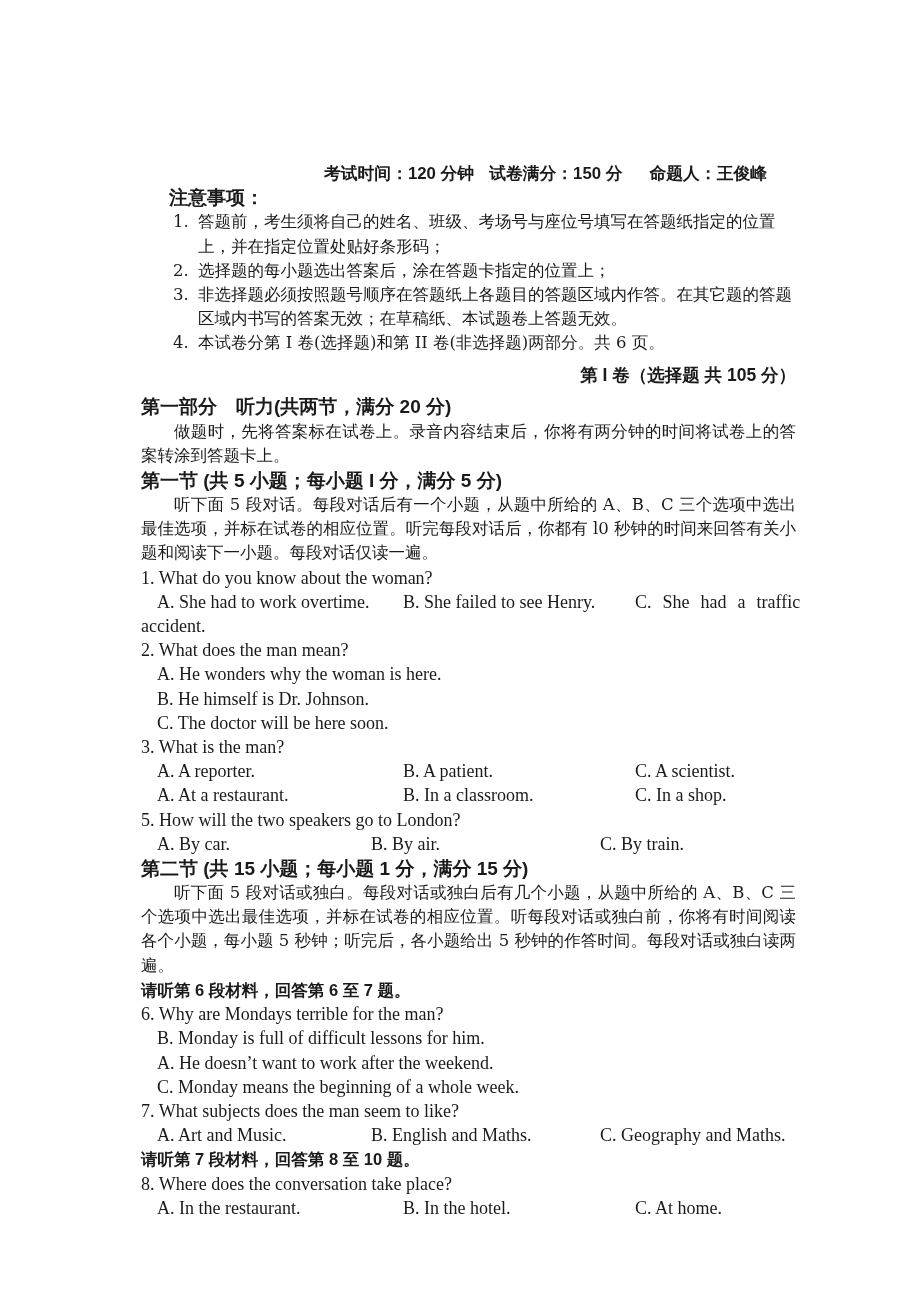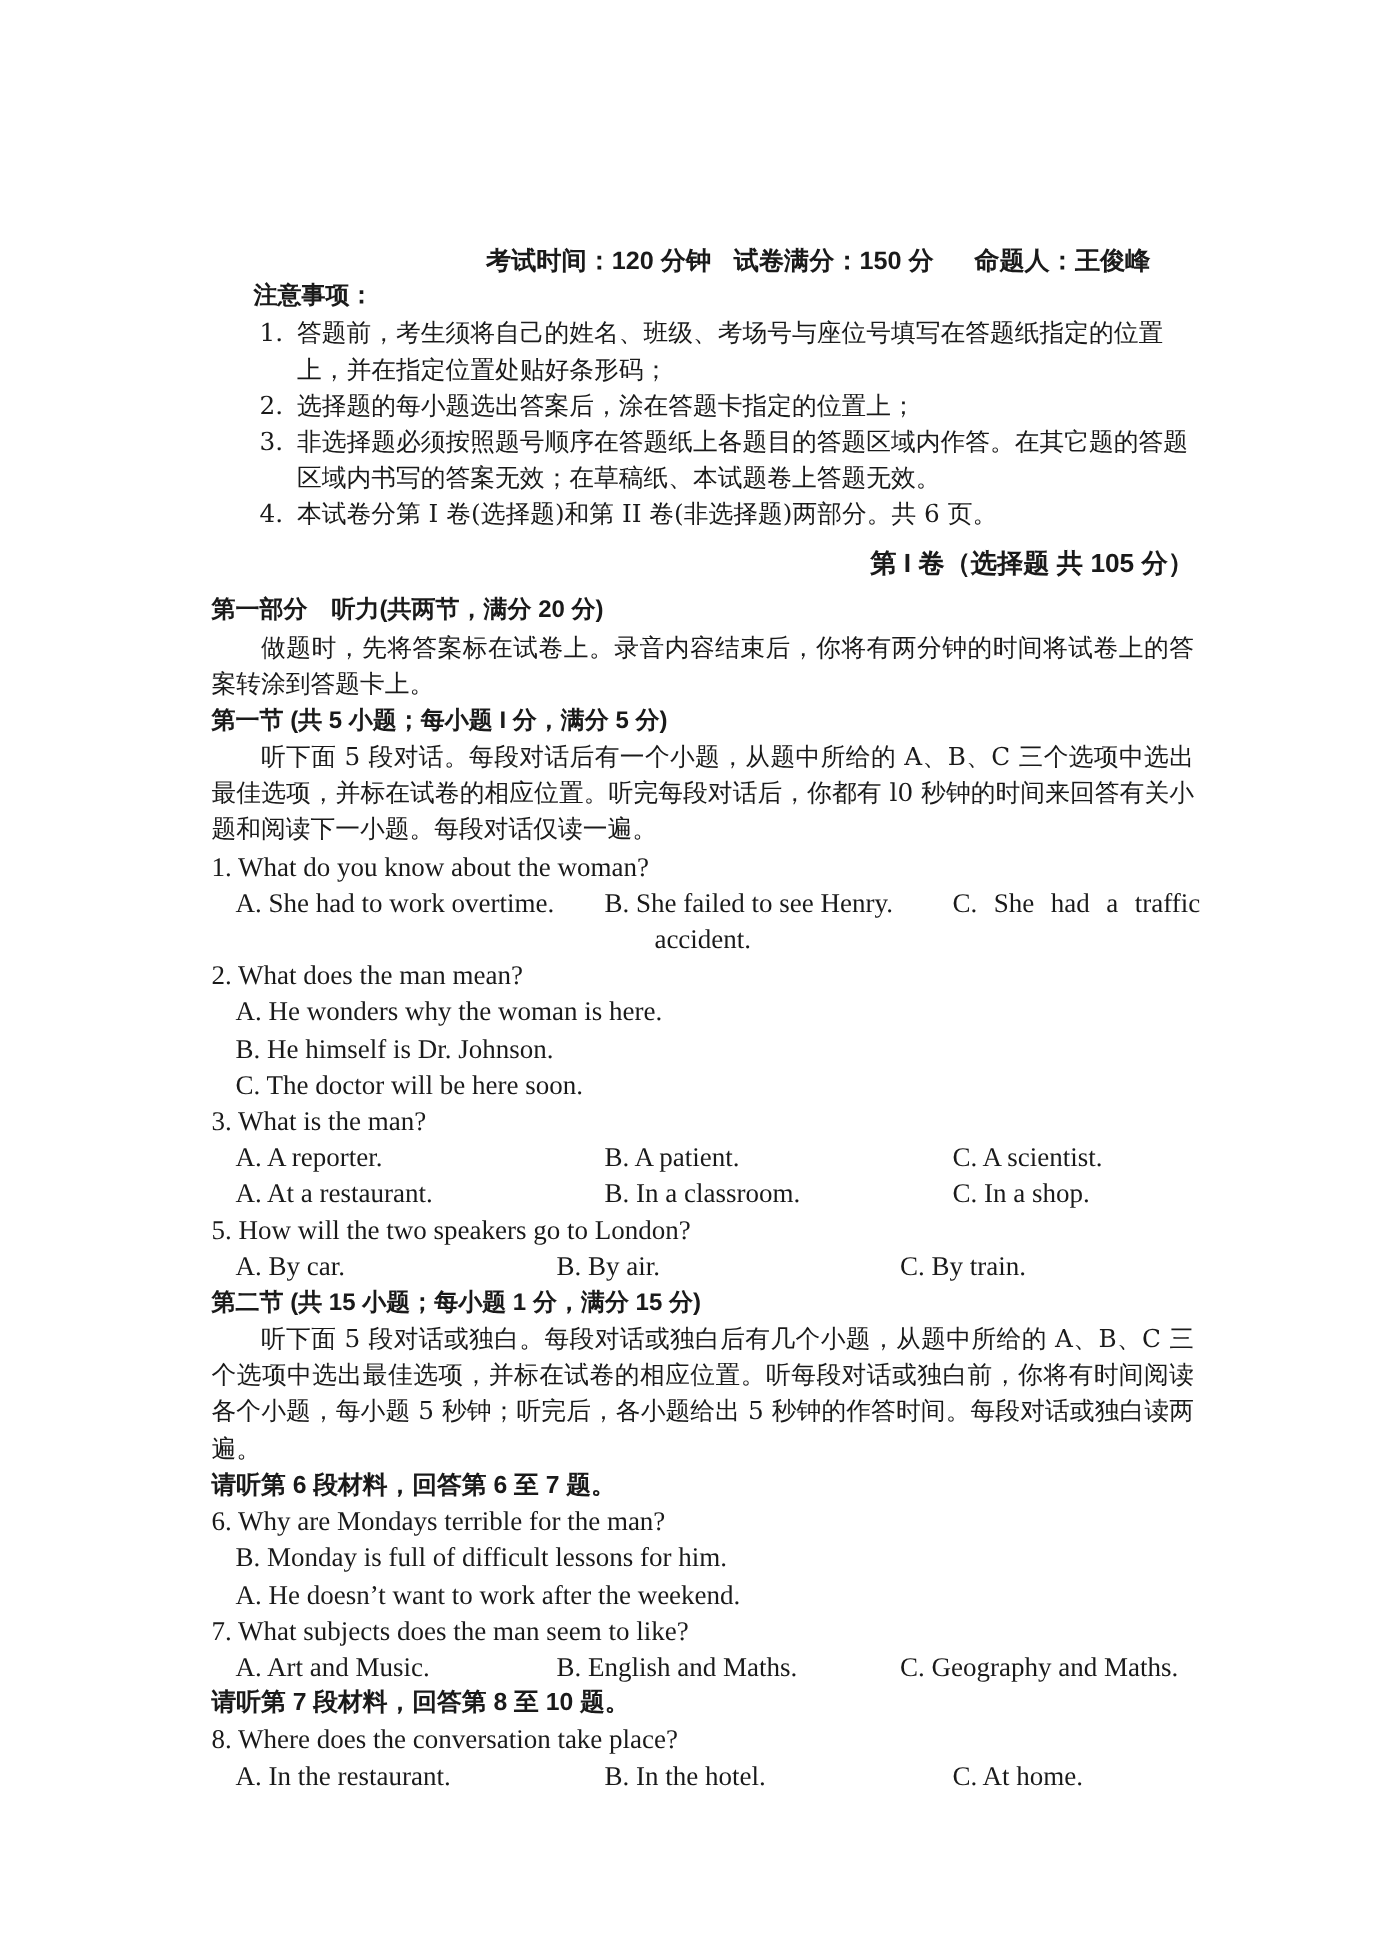--- a/index.html
+++ b/index.html
@@ -17,21 +17,21 @@
   .page {
     box-sizing: border-box;
     width: 920px;
     height: 1302px;
     padding: 138px 124px 0 141px; 
     position: relative;
     margin-top: 24px;
   }
   
   .cn      { font-family: "DejaVu Serif", serif; font-size: 16.5px; line-height: 24.2px; }
-  .cn-bold { font-family: "Liberation Sans", sans-serif; font-weight: bold; font-size: 16px; line-height: 24.2px; }
+  .cn-bold { font-family: "Liberation Sans", sans-serif; font-weight: bold; font-size: 19px; line-height: 24.2px; }
   .en      { font-family: Liberation Serif, serif; font-size: 18px; line-height: 24.2px; }
 
   
   .meta-line {
     margin-left: 183px;
     display: flex;
     gap: 0;
     white-space: nowrap;
     font-size: 16.8px;
   }
@@ -64,21 +64,21 @@
   }
 
   
   .q { margin: 0; }
   .opts-row { display: grid; padding-left: 16px; }
   .opts-wide   { grid-template-columns: 246px 232px auto; }
   .opts-narrow { grid-template-columns: 214px 229px auto; }
   .opts-row span { white-space: nowrap; }
   .spread { word-spacing: 6.5px; }   
   .stack { padding-left: 16px; }
-  .cont { padding-left: 0; text-align: center; }
+  .cont { padding-left: 0; }
   .bold-cn { font-family: "Liberation Sans", sans-serif; font-weight: bold; }
 </style>
 </head>
 <body>
 
 <div class="page">
 
   <div class="meta-line cn-bold">
     <span class="seg1">考试时间：120 分钟</span>
     <span class="seg2">试卷满分：150 分</span>
@@ -141,20 +141,21 @@
     <span>C. By train.</span>
   </div>
 
   <div class="sec-heading cn-bold">第二节 (共 15 小题；每小题 1 分，满分 15 分)</div>
   <p class="intro cn">听下面 5 段对话或独白。每段对话或独白后有几个小题，从题中所给的 A、B、C 三个选项中选出最佳选项，并标在试卷的相应位置。听每段对话或独白前，你将有时间阅读各个小题，每小题 5 秒钟；听完后，各小题给出 5 秒钟的作答时间。每段对话或独白读两遍。</p>
   <div class="cn bold-cn">请听第 6 段材料，回答第 6 至 7 题。</div>
 
   <div class="q en">6. Why are Mondays terrible for the man?</div>
   <div class="stack en">B. Monday is full of difficult lessons for him.</div>
   <div class="stack en">A. He doesn’t want to work after the weekend.</div>
+  <div class="stack en">C. Monday means the beginning of a whole week.</div>
 
   <div class="q en">7. What subjects does the man seem to like?</div>
   <div class="opts-row opts-narrow en">
     <span>A. Art and Music.</span>
     <span>B. English and Maths.</span>
     <span>C. Geography and Maths.</span>
   </div>
 
   <div class="cn bold-cn">请听第 7 段材料，回答第 8 至 10 题。</div>
 

